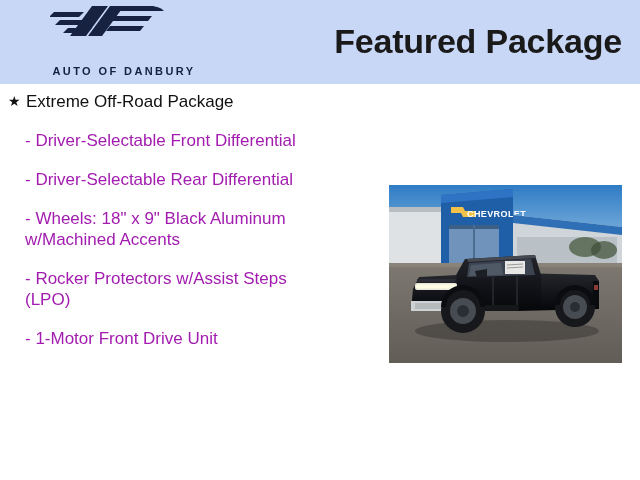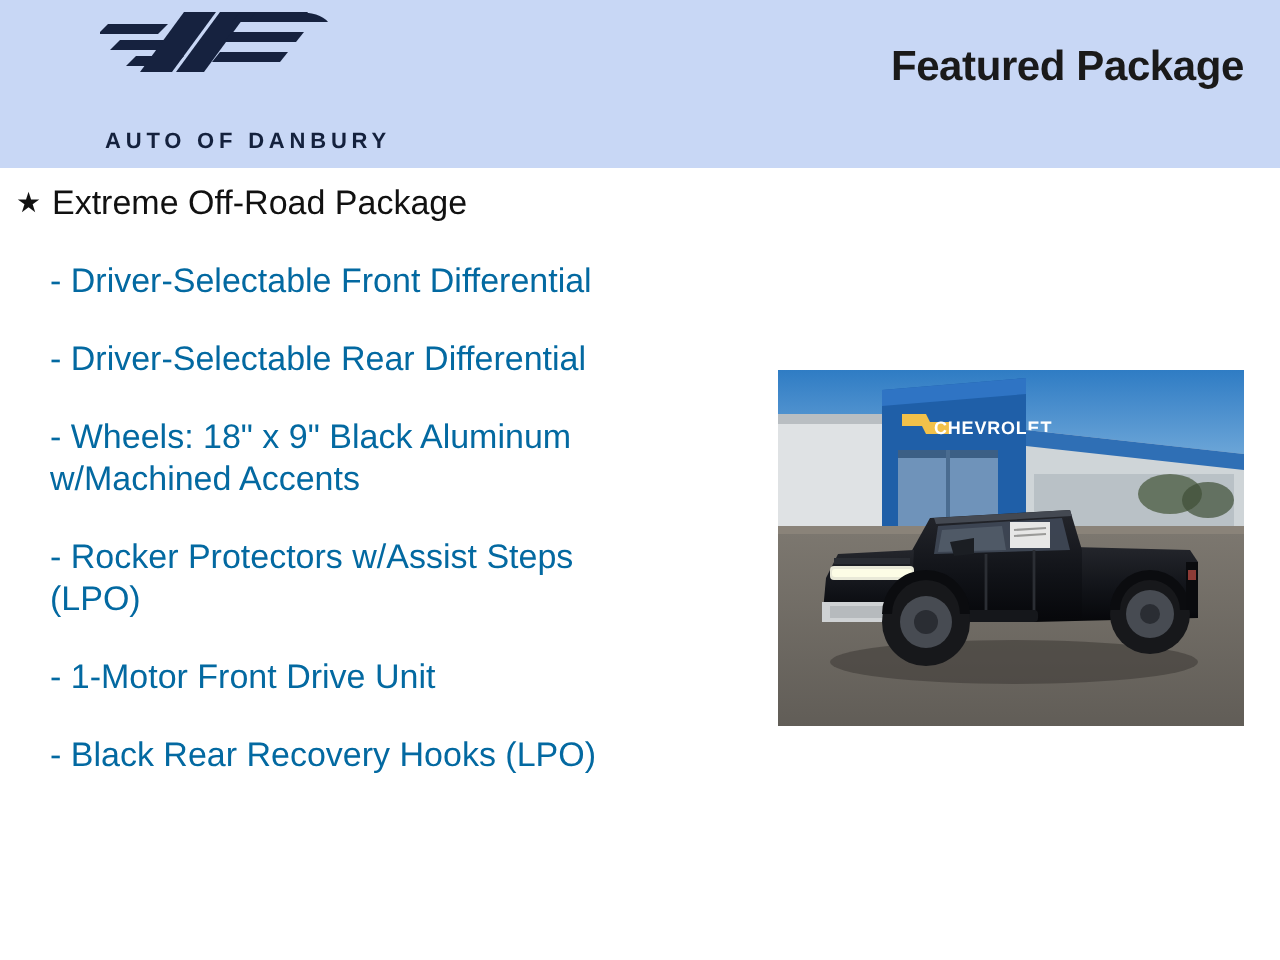--- a/index.html
+++ b/index.html
@@ -63,21 +63,21 @@
     font-weight: bold;
     letter-spacing: 2.4px;
     color: #14213d;
     line-height: 12px;
     text-indent: 2px;
   }
   #page-title {
     position: absolute;
     right: 18px;
     top: 22px;
-    font-size: 21px;
+    font-size: 34px;
     font-weight: bold;
     color: #1a1a1a;
     letter-spacing: -0.2px;
     white-space: nowrap;
     text-align: right;
   }
 
   
   #spec-list {
     position: absolute;
@@ -105,21 +105,21 @@
   .headline-text {
     font-size: 17px;
     line-height: 23px;
     color: #111111;
   }
   .spec-row.sub {
     margin-left: 25px;
     margin-bottom: 18px;
     font-size: 17px;
     line-height: 21px;
-    color: #0369a1;
+    color: #a21caf;
     width: 310px;
   }
 
   
   #vehicle-photo {
     position: absolute;
     left: 389px;
     top: 185px;
     width: 233px;
     height: 178px;
@@ -164,21 +164,20 @@
   <div class="spec-row headline">
     <span class="star-bullet">★</span>
     <span class="headline-text">Extreme Off-Road Package</span>
   </div>
 
   <div class="spec-row sub">- Driver-Selectable Front Differential</div>
   <div class="spec-row sub">- Driver-Selectable Rear Differential</div>
   <div class="spec-row sub">- Wheels: 18" x 9" Black Aluminum w/Machined Accents</div>
   <div class="spec-row sub">- Rocker Protectors w/Assist Steps (LPO)</div>
   <div class="spec-row sub">- 1-Motor Front Drive Unit</div>
-  <div class="spec-row sub">- Black Rear Recovery Hooks (LPO)</div>
 </div>
 
 <div id="vehicle-photo">
   <svg viewBox="0 0 233 178" width="233" height="178" aria-hidden="true">
     <defs>
       <linearGradient id="skyGrad" x1="0" y1="0" x2="0" y2="1">
         <stop offset="0%" stop-color="#2f7cc4"></stop>
         <stop offset="100%" stop-color="#9fc8e8"></stop>
       </linearGradient>
       <linearGradient id="groundGrad" x1="0" y1="0" x2="0" y2="1">

